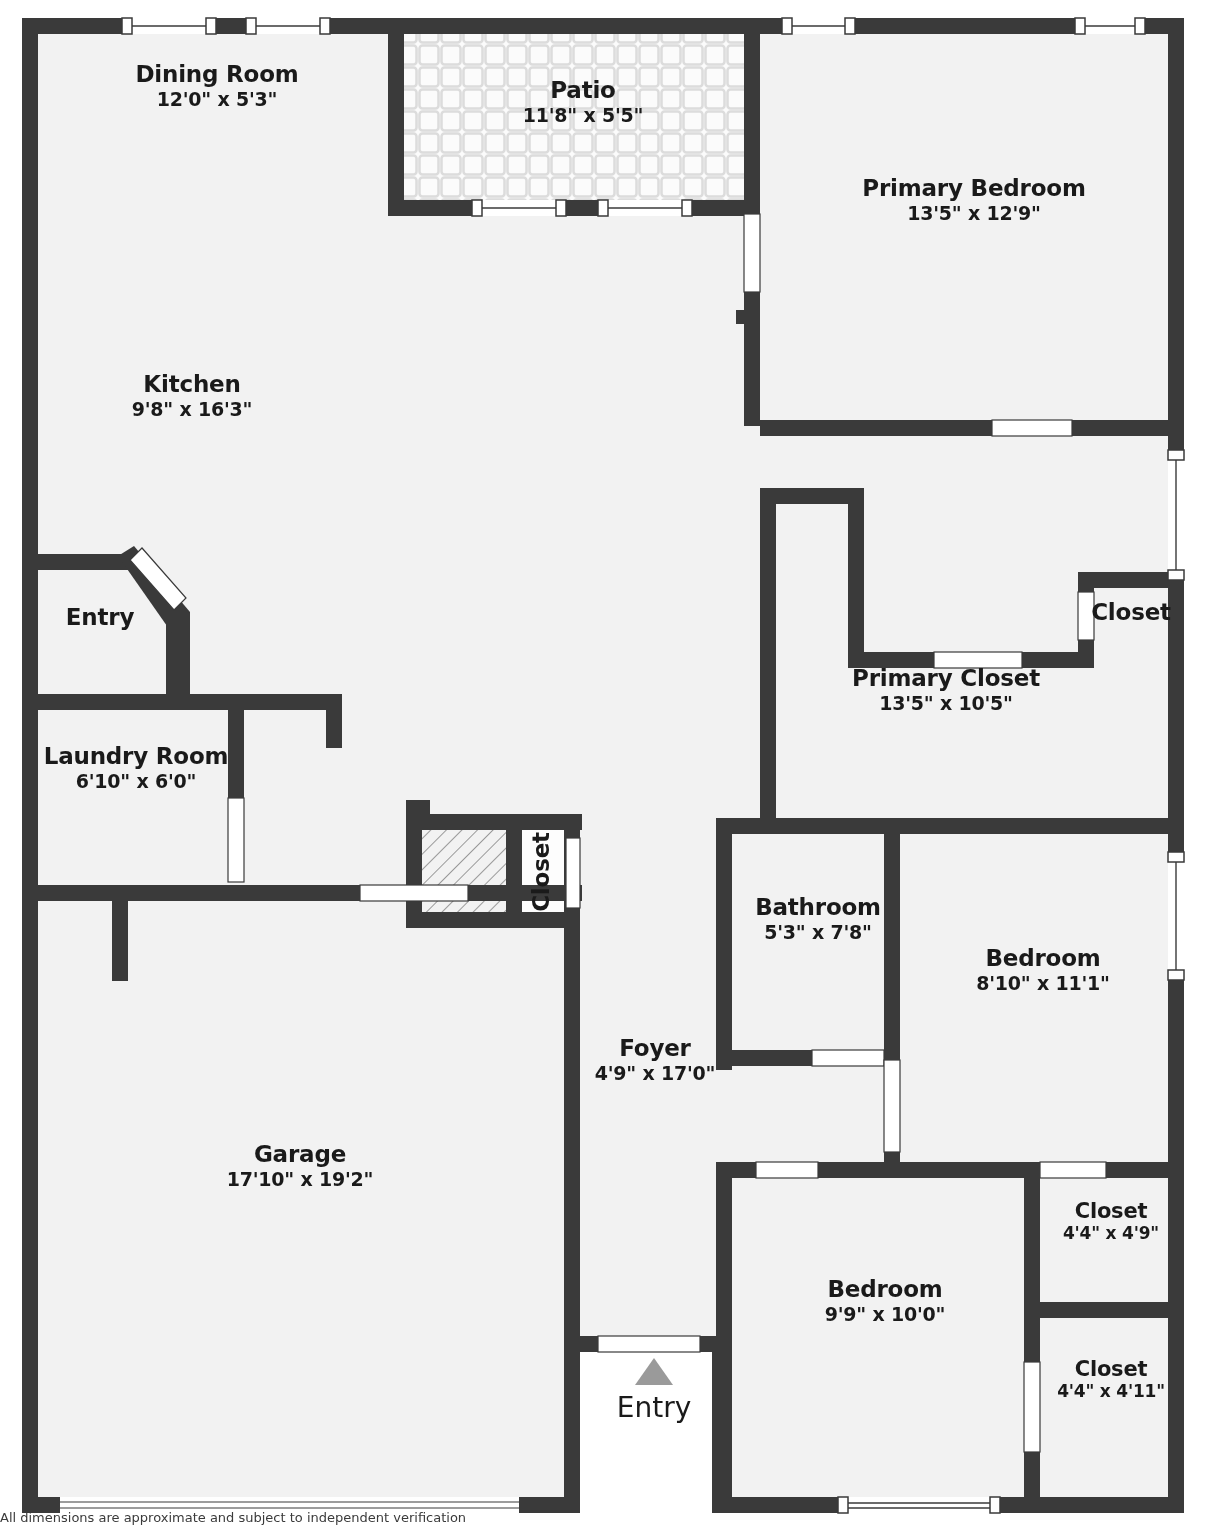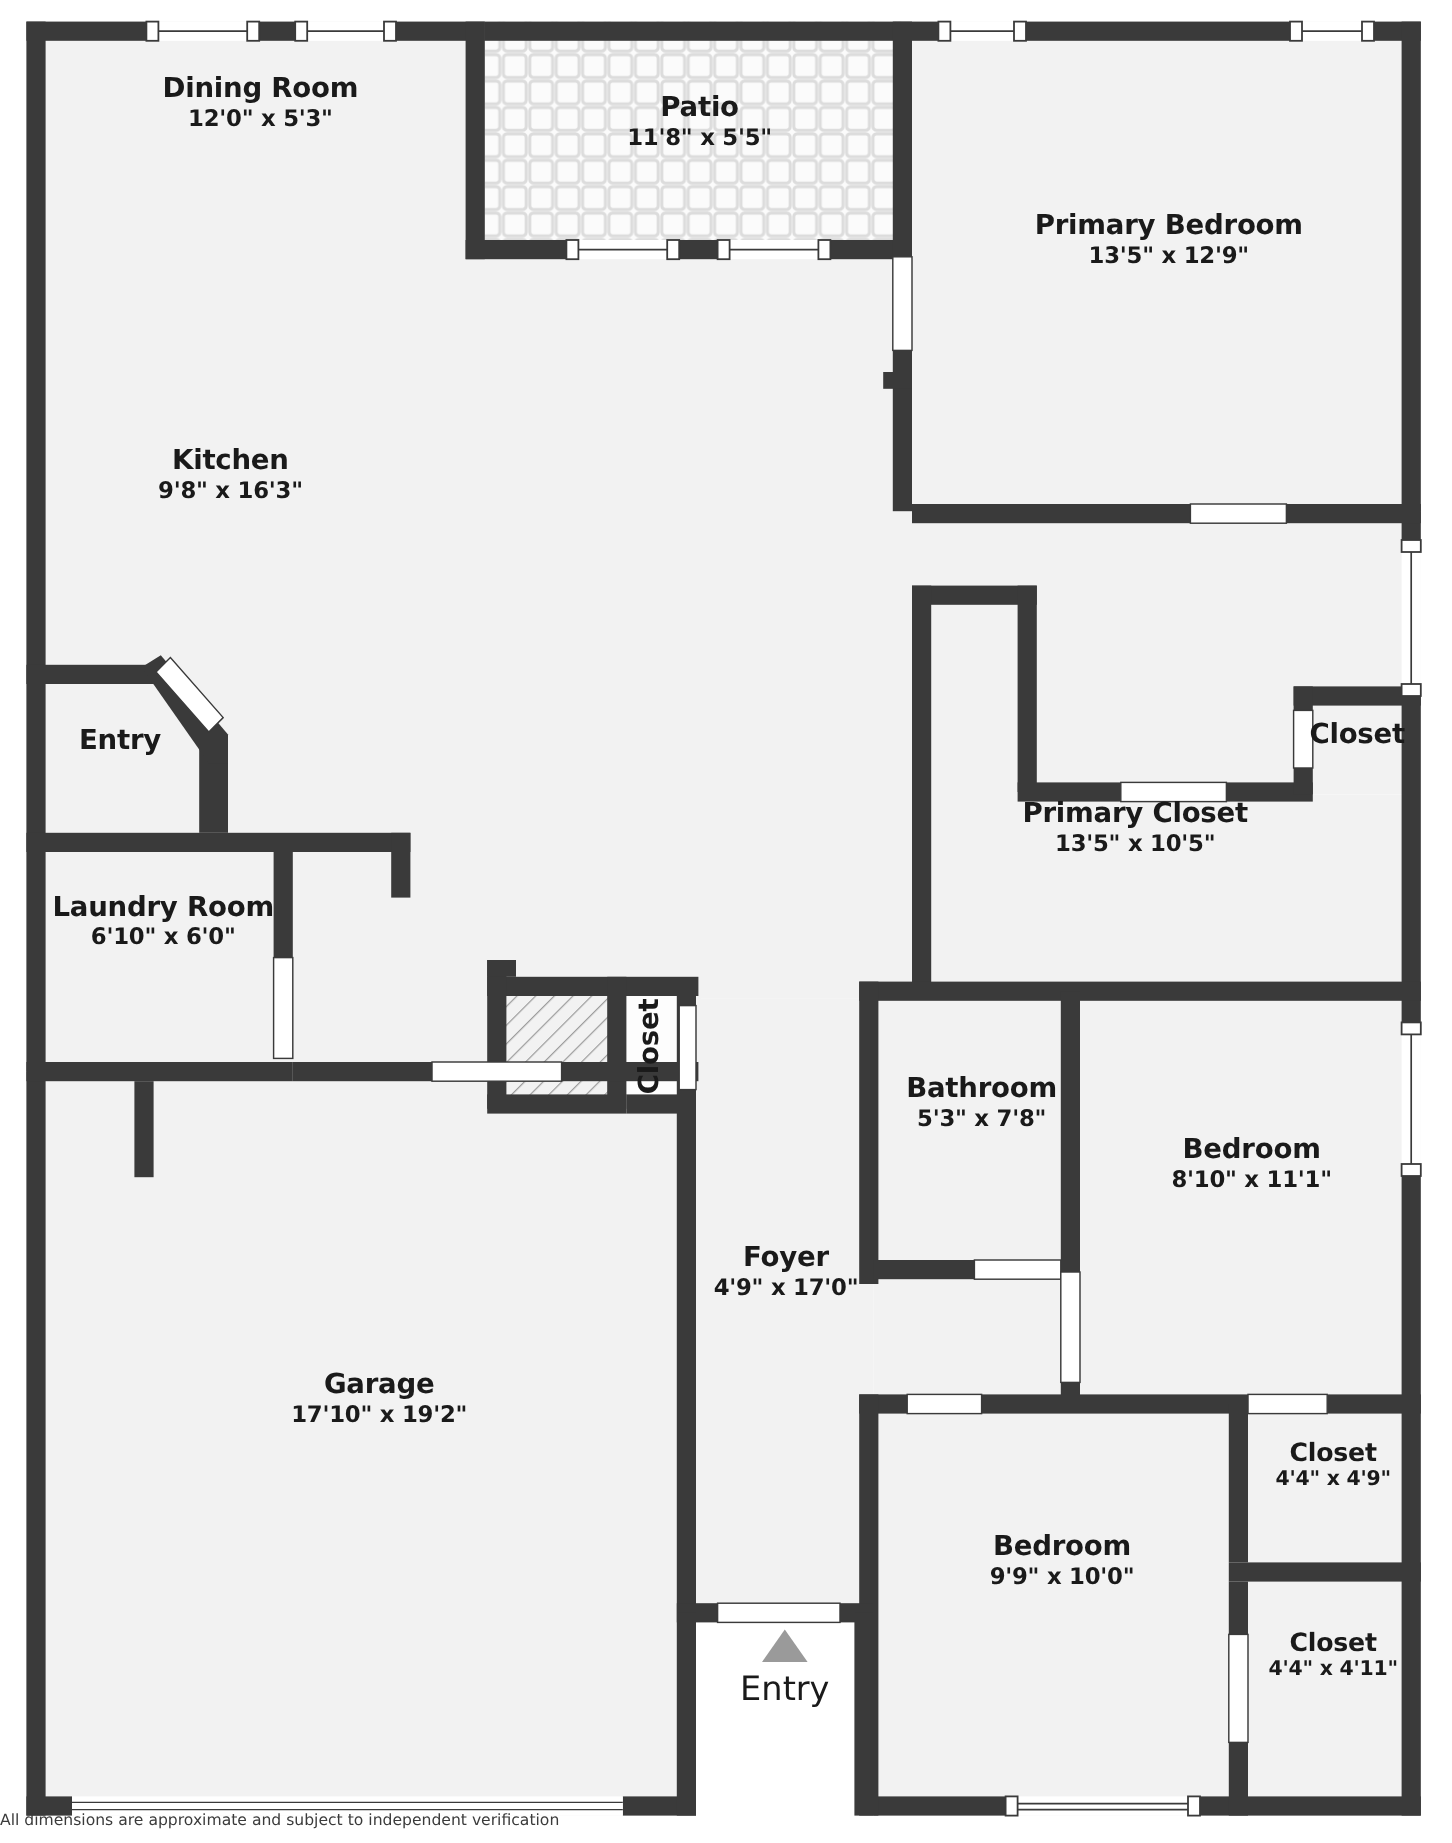--- a/index.html
+++ b/index.html
@@ -396,21 +396,21 @@
   <div class="room-label" style="left:1043px; top:970px; transform:translate(-50%,-50%);">
     <div class="room-name">Bedroom</div>
     <div class="room-dim">8'10" x 11'1"</div>
   </div>
 
   <div class="room-label" style="left:655px; top:1060px; transform:translate(-50%,-50%);">
     <div class="room-name">Foyer</div>
     <div class="room-dim">4'9" x 17'0"</div>
   </div>
 
-  <div class="room-label" style="left:316px; top:1166px; transform:translate(-50%,-50%);">
+  <div class="room-label" style="left:300px; top:1166px; transform:translate(-50%,-50%);">
     <div class="room-name">Garage</div>
     <div class="room-dim">17'10" x 19'2"</div>
   </div>
 
   <div class="room-label small" style="left:1111px; top:1221px; transform:translate(-50%,-50%);">
     <div class="room-name">Closet</div>
     <div class="room-dim">4'4" x 4'9"</div>
   </div>
 
   <div class="room-label" style="left:885px; top:1301px; transform:translate(-50%,-50%);">

